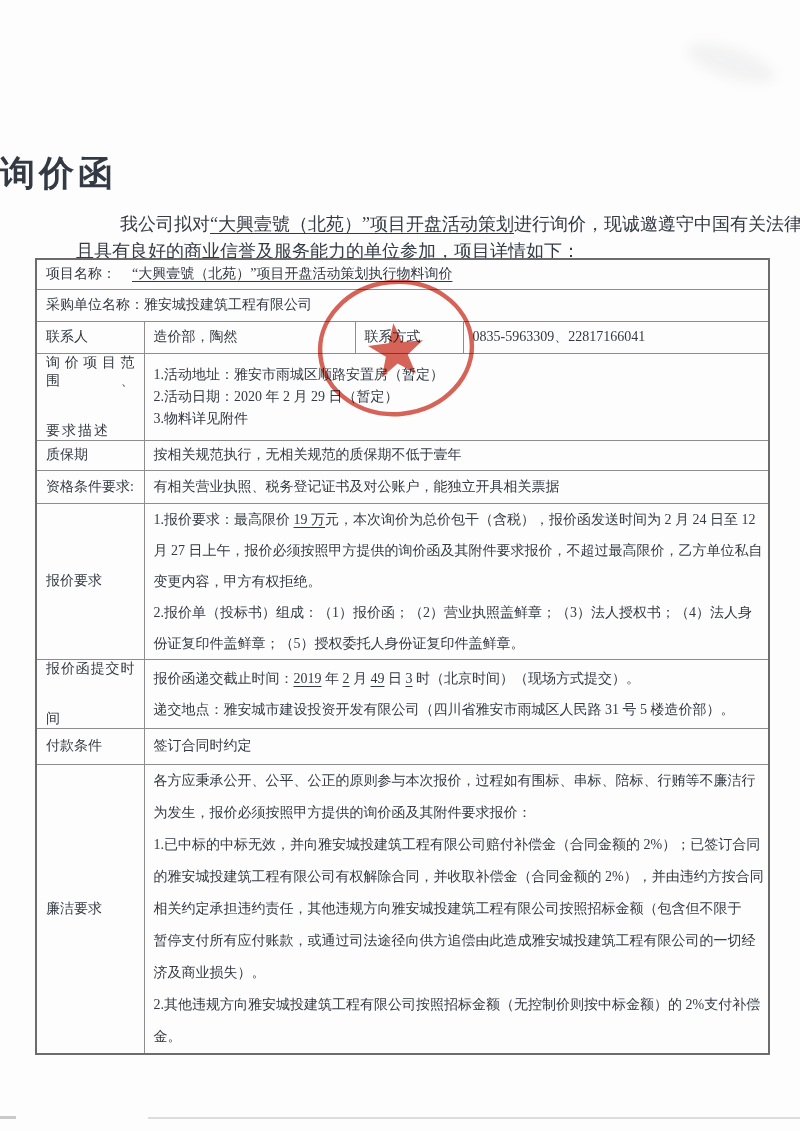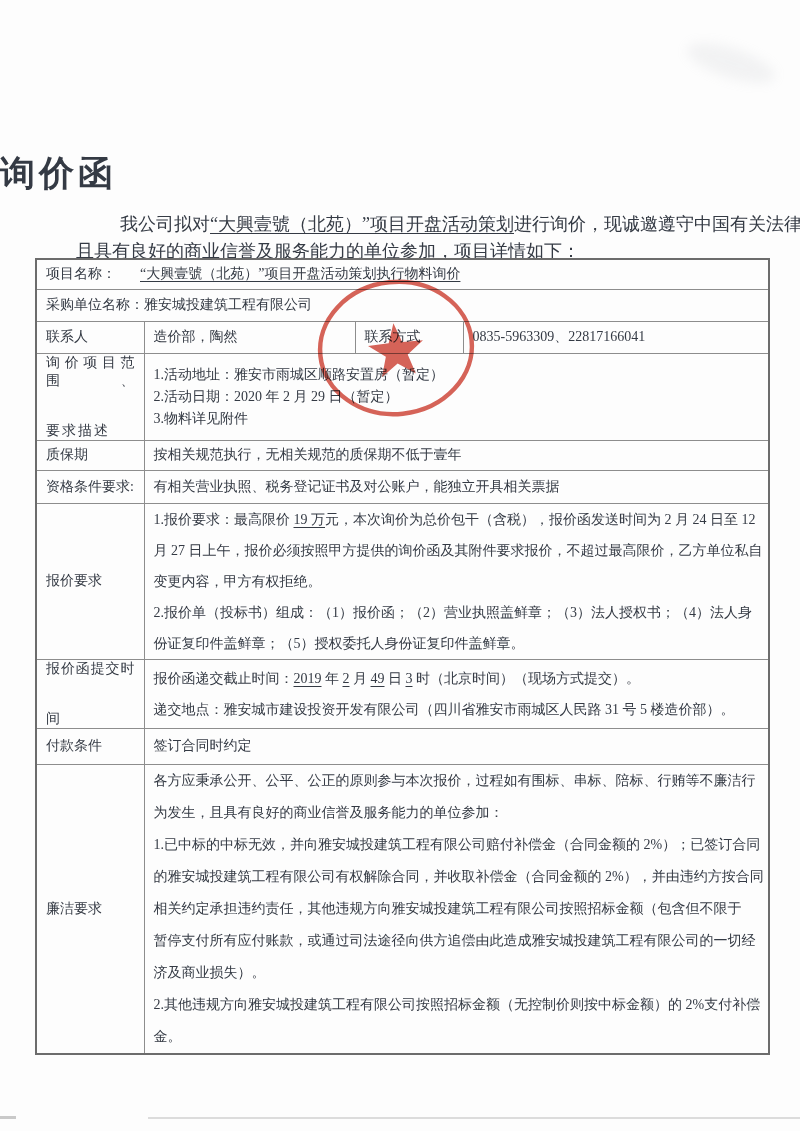--- a/index.html
+++ b/index.html
@@ -28,21 +28,21 @@
   tr.r1{height:30px}  tr.r2{height:32px}  tr.r3{height:32px}
   tr.r4{height:66px}  tr.r5{height:30px}  tr.r6{height:33px}
   tr.r7{height:156px} tr.r8{height:63px}  tr.r9{height:36px}
   tr.r10{height:290px}
   .tline{white-space:nowrap;}
   .lines22 .tline{line-height:22px;}
   .lines31 .tline{line-height:31px;}
   .lines32 .tline{line-height:32px;}
   .lbl-justify .tline:first-child{text-align:justify;text-align-last:justify;white-space:normal;}
   .lbl-justify .tline:nth-child(2){letter-spacing:2px;margin-top:32px;}
-  .gap{margin-right:24px;}
+  .gap{margin-right:16px;}
   .seal{
     position:absolute;left:310px;top:274px;width:172px;height:148px;
     mix-blend-mode:multiply;opacity:0.92;transform:rotate(-6deg);
     pointer-events:none;
   }
   .seal *{fill:none;}
   .seal .ring{stroke:var(--seal-red,#d4574b);stroke-width:4.5;}
   .seal .star{fill:var(--seal-red,#d4574b);}
   .seal text{fill:var(--seal-red,#d4574b);font-family:"Liberation Serif","DejaVu Serif",serif;}
   .seal .company-arc{font-size:19px;font-weight:bold;letter-spacing:2px;}
@@ -133,21 +133,21 @@
           </td>
       </tr>
       <tr class="r9">
         <td>付款条件</td>
         <td colspan="3">签订合同时约定</td>
       </tr>
       <tr class="r10">
         <td>廉洁要求</td>
         <td colspan="3" class="lines32">
             <div class="tline"><span>各方应秉承公开、公平、公正的原则参与本次报价，过程如有围标、串标、陪标、行贿等不廉洁行</span></div>
-            <div class="tline"><span>为发生，且具有良好的商业信誉及服务能力的单位参加：</span></div>
+            <div class="tline"><span>为发生，报价必须按照甲方提供的询价函及其附件要求报价：</span></div>
             <div class="tline"><span>1.已中标的中标无效，并向雅安城投建筑工程有限公司赔付补偿金（合同金额的 2%）；已签订合同</span></div>
             <div class="tline"><span>的雅安城投建筑工程有限公司有权解除合同，并收取补偿金（合同金额的 2%），并由违约方按合同</span></div>
             <div class="tline"><span>相关约定承担违约责任，其他违规方向雅安城投建筑工程有限公司按照招标金额（包含但不限于</span></div>
             <div class="tline"><span>暂停支付所有应付账款，或通过司法途径向供方追偿由此造成雅安城投建筑工程有限公司的一切经</span></div>
             <div class="tline"><span>济及商业损失）。</span></div>
             <div class="tline"><span>2.其他违规方向雅安城投建筑工程有限公司按照招标金额（无控制价则按中标金额）的 2%支付补偿</span></div>
             <div class="tline"><span>金。</span></div>
           </td>
       </tr>
     </tbody>

